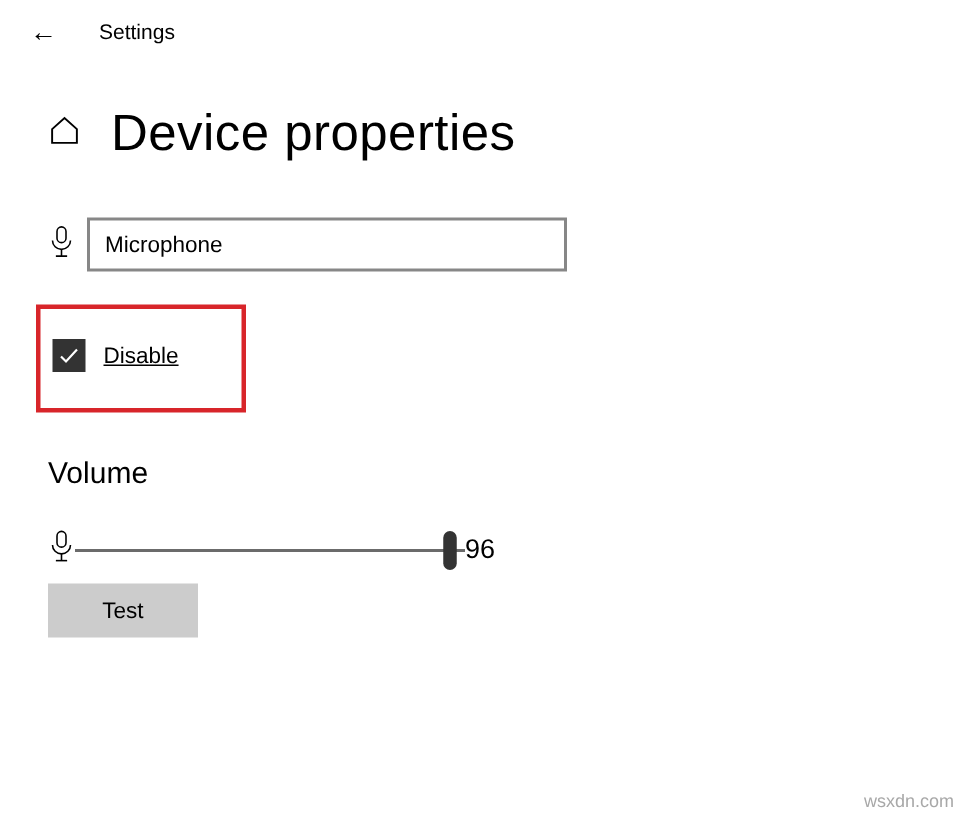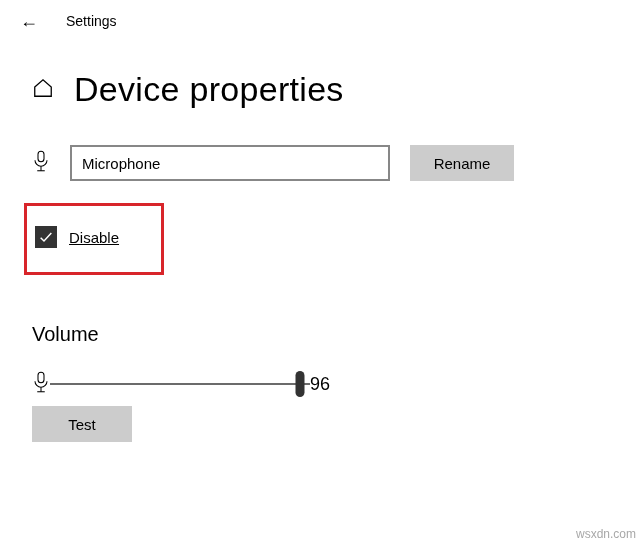--- a/index.html
+++ b/index.html
@@ -51,21 +51,21 @@
       font-size: 34px;
       font-weight: 400;
       letter-spacing: 0.3px;
     }
     .content {
       padding: 28px 20px 0 32px;
     }
     .name-row {
       display: flex;
       align-items: center;
-      gap: 20px;
+      gap: 8px;
     }
     .mic-icon svg {
       width: 18px;
       height: 24px;
       stroke: #000;
       fill: none;
       stroke-width: 1.4;
     }
     .name-input {
       width: 320px;
@@ -110,21 +110,21 @@
       width: 16px;
       height: 16px;
       stroke: #fff;
       stroke-width: 2.2;
       fill: none;
     }
     .disable-label {
       font-size: 15px;
     }
     .volume-section {
-      margin-top: 48px;
+      margin-top: 30px;
     }
     .volume-heading {
       font-size: 20px;
       font-weight: 400;
       margin-bottom: 24px;
     }
     .slider-row {
       display: flex;
       align-items: center;
     }
@@ -198,21 +198,20 @@
   <div class="name-row">
     <span class="mic-icon">
       <svg viewBox="0 0 24 30">
         <rect x="8" y="2" width="8" height="14" rx="4"></rect>
         <path d="M4 14 a8 8 0 0 0 16 0"></path>
         <line x1="12" y1="22" x2="12" y2="28"></line>
         <line x1="7" y1="28" x2="17" y2="28"></line>
       </svg>
     </span>
     <input class="name-input" type="text" value="Microphone" style="">
-    <button class="btn">Rename</button>
   </div>
 
   <div class="disable-highlight">
     <span class="checkbox">
       <svg viewBox="0 0 24 24">
           <polyline points="4,13 9,18 20,6"></polyline>
         </svg>
     </span>
     <span class="disable-label">Disable</span>
   </div>

